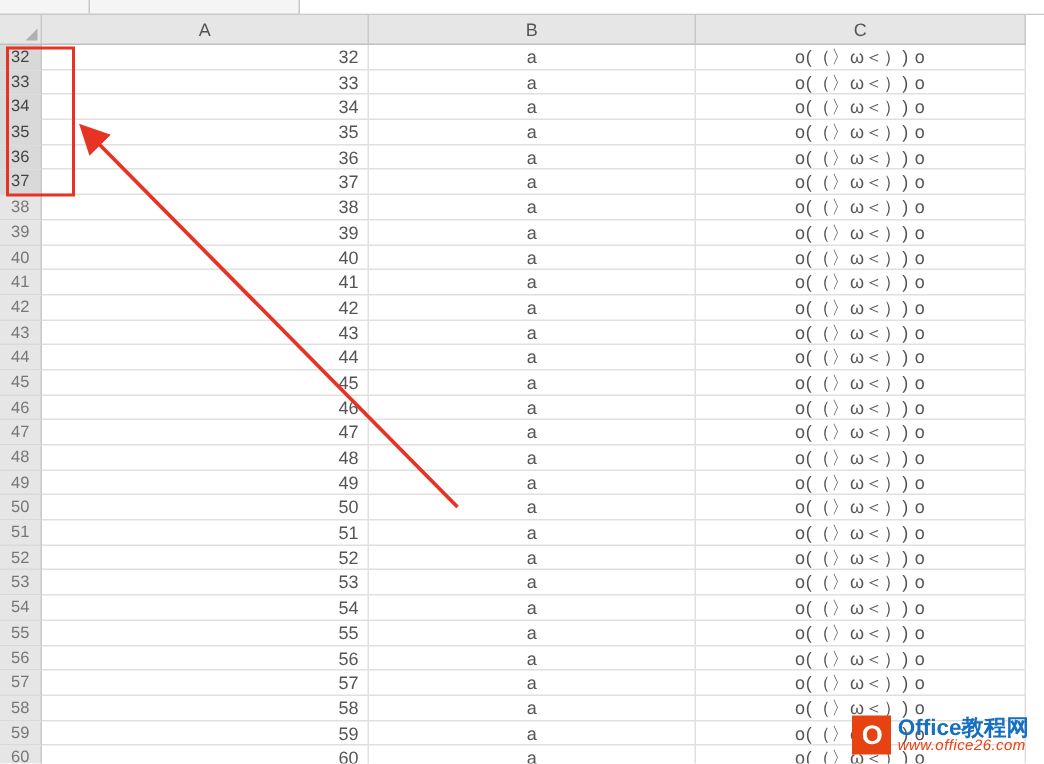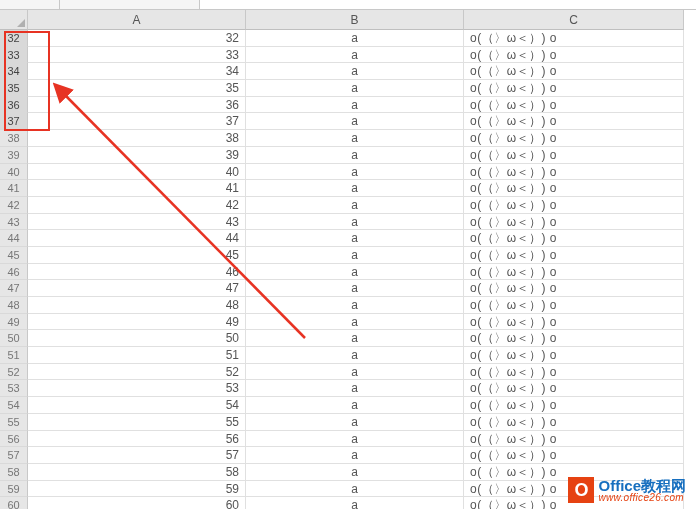--- a/index.html
+++ b/index.html
@@ -99,21 +99,21 @@
     height: 16.7px;
     line-height: 16.7px;
     padding: 0 6px;
     color: #555;
     font-size: 12px;
     overflow: hidden;
     white-space: nowrap;
   }
   .cell.a { text-align: right; }
   .cell.b { text-align: center; }
-  .cell.c { text-align: left; letter-spacing: 0.5px; }
+  .cell.c { text-align: center; letter-spacing: 0.5px; }
 
   
   .red-box {
     position: absolute;
     left: 4px;
     top: 31px;
     width: 46px;
     height: 100px;
     border: 2px solid #e73323;
     pointer-events: none;

